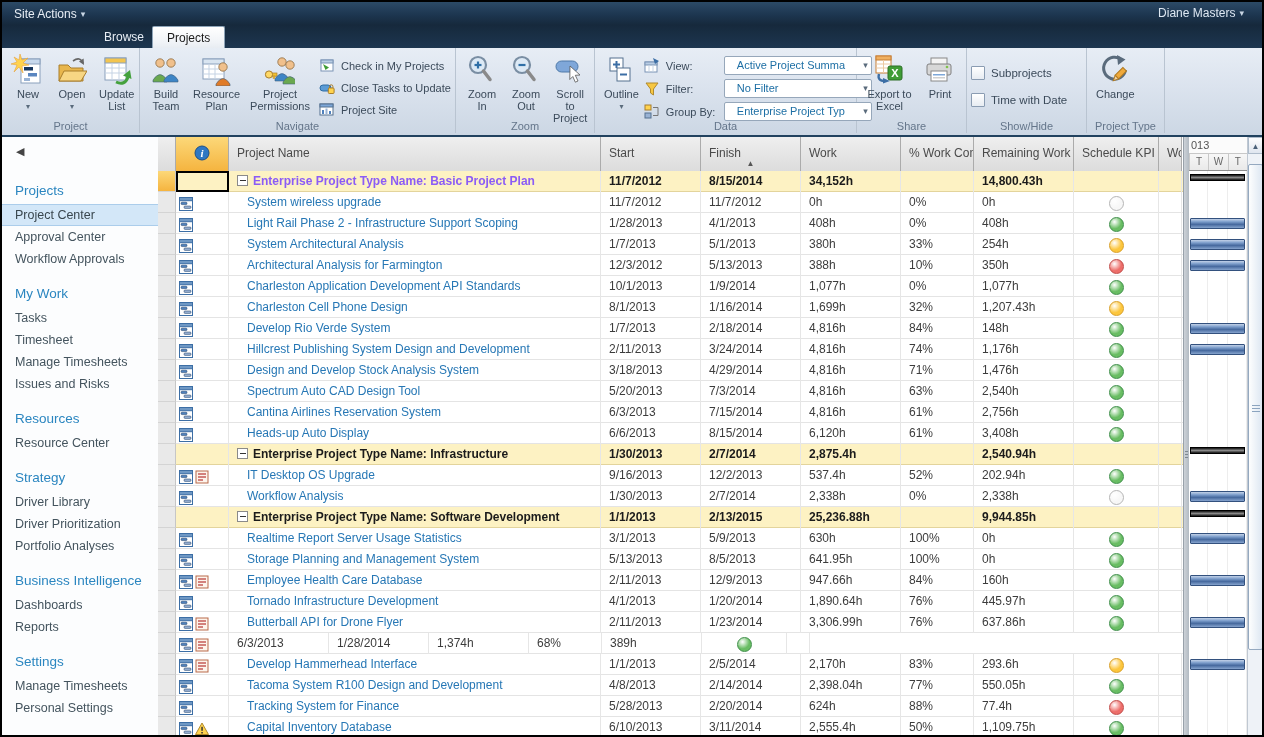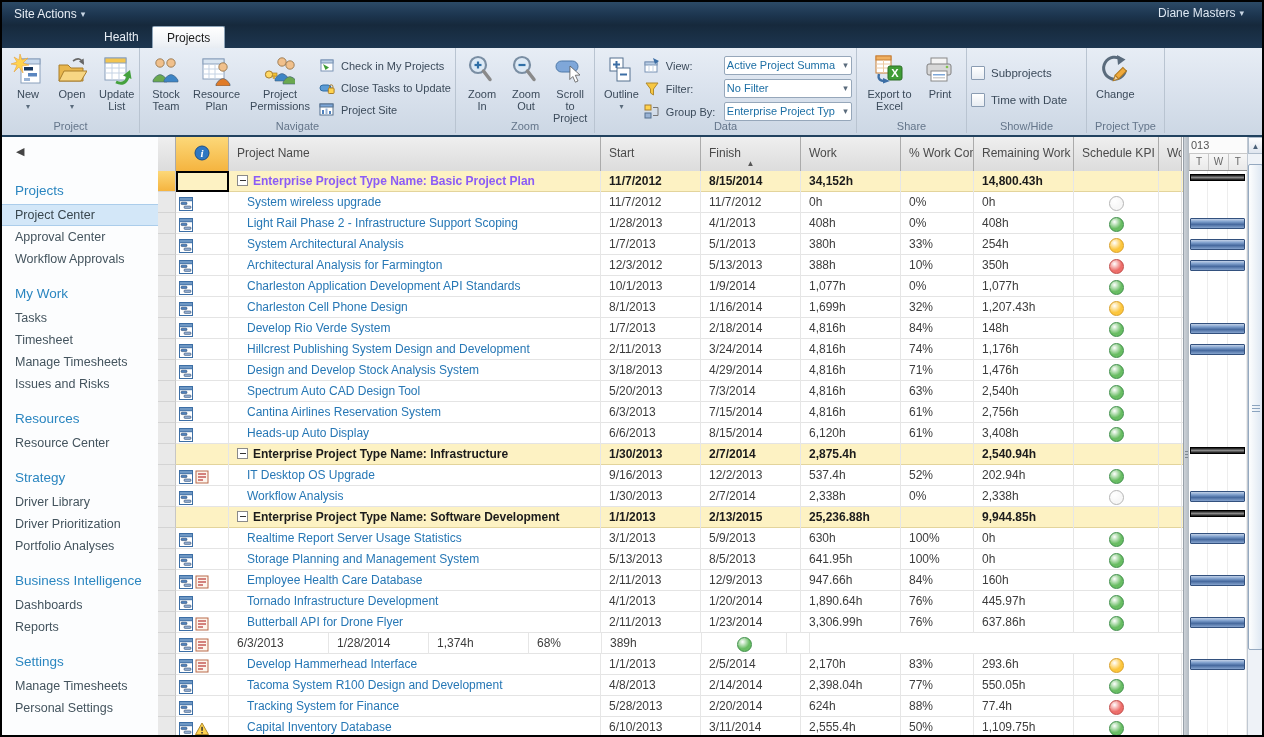--- a/index.html
+++ b/index.html
@@ -31,21 +31,21 @@
     border-radius:2px;max-width:70px;}
   .bigbtn .ic{height:34px;display:flex;align-items:center;}
   .bigbtn .lbl{font-size:11px;line-height:12px;color:#3b4a5a;text-align:center;margin-top:1px;}
   .smallstack{display:flex;flex-direction:column;justify-content:flex-start;padding-top:4px;}
   .smallbtn{display:flex;align-items:center;height:22px;padding:0 4px;border-radius:2px;}
   .smallbtn .lbl{font-size:11px;color:#3b4a5a;margin-left:4px;white-space:nowrap;}
   .fieldrows{display:flex;flex-direction:column;padding-top:3px;}
   .fieldrow{display:flex;align-items:center;height:23px;}
   .fieldrow .flabel{font-size:11px;color:#3b4a5a;margin-left:4px;width:58px;}
   .dropdown{width:122px;height:17px;background:#fff;border:1px solid #96a7ba;border-radius:2px;
-    font-size:11px;color:#1c6ea4;line-height:17px;padding:0 2px;position:relative;white-space:nowrap;overflow:hidden;}
+    font-size:11px;color:#1c6ea4;line-height:17px;padding:0 12px;position:relative;white-space:nowrap;overflow:hidden;}
   .dropdown .dcaret{position:absolute;right:3px;top:0;color:#5a6b7c;font-size:9px;}
   .checkrows{display:flex;flex-direction:column;padding-top:8px;}
   .checkrow{display:flex;align-items:center;height:27px;}
   .checkbox{width:12px;height:12px;background:linear-gradient(180deg,#fff,#e7ecf2);
     border:1px solid #8a9cb2;border-radius:1px;}
   .checkrow .lbl{font-size:11.5px;color:#3b4a5a;margin-left:6px;white-space:nowrap;}
 
   
   .side{position:absolute;left:0;top:135px;width:156px;height:598px;background:#fcfdfe;
     border-right:1px solid #dfe4e9;overflow:hidden;}
@@ -107,21 +107,21 @@
 <body>
 
 <div id="root">
 <div id="frame">
 
   <div class="topbar">
     <span class="sa"><span>Site Actions</span><span class="caret">▾</span></span>
     <span class="user"><span>Diane Masters</span><span class="caret">▾</span></span>
   </div>
   <div class="tabrow" id="tabrow">
-        <div class="tab" style="left: 88px;">Health</div>
+        <div class="tab" style="left: 88px;">Browse</div>
         <div class="tab active" style="left: 150px;">Projects</div>
       </div>
 
   <div class="ribbon" id="ribbon">
         <div class="rgroup" style="width: 138px;">
           <div class="rg-body">
             <div class="bigbtn">
               <div class="ic">
                 <span class="icgap">
                   <svg width="32" height="32" viewBox="0 0 32 32">
@@ -177,21 +177,21 @@
               <div class="ic">
                 <span class="icgap">
                   <svg width="32" height="32" viewBox="0 0 32 32">
                     <circle cx="11" cy="9" r="4.2" fill="#f0c08c" stroke="#8d6b40" stroke-width="0.8"></circle>
                     <path d="M4 26 q7 -11 14 0 v2 h-14 Z" fill="#6aa84f" stroke="#44617e" stroke-width="0.6"></path>
                     <circle cx="22" cy="9" r="4.2" fill="#f0c08c" stroke="#8d6b40" stroke-width="0.8"></circle>
                     <path d="M15 26 q7 -11 14 0 v2 h-14 Z" fill="#3d85c6" stroke="#44617e" stroke-width="0.6"></path>
                   </svg>
                 </span>
               </div>
-              <div class="lbl">Stock Team</div>
+              <div class="lbl">Build Team</div>
             </div>
             <div class="bigbtn">
               <div class="ic">
                 <span class="icgap">
                   <svg width="32" height="32" viewBox="0 0 32 32">
                     <rect x="3" y="5" width="21" height="20" fill="#fff" stroke="#8aa0bc"></rect>
                     <rect x="3" y="5" width="21" height="5" fill="#d9e5f1" stroke="#8aa0bc"></rect>
                     <line x1="3" y1="15" x2="24" y2="15" stroke="#c5d3e4"></line>
                     <line x1="3" y1="20" x2="24" y2="20" stroke="#c5d3e4"></line>
                     <line x1="9" y1="10" x2="9" y2="25" stroke="#c5d3e4"></line>

